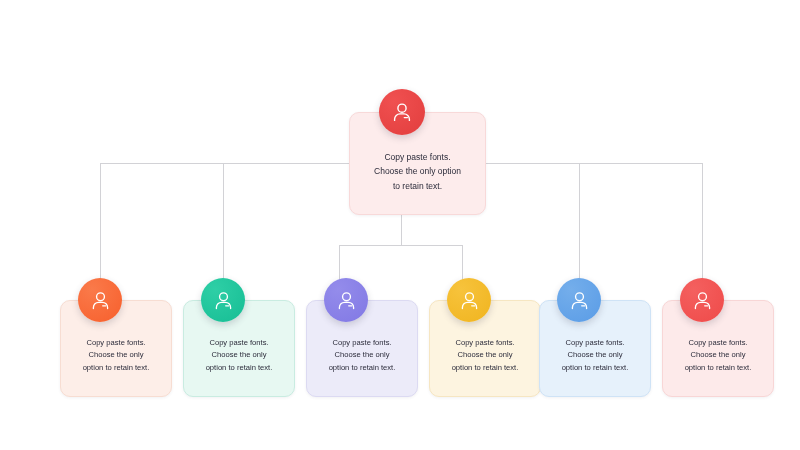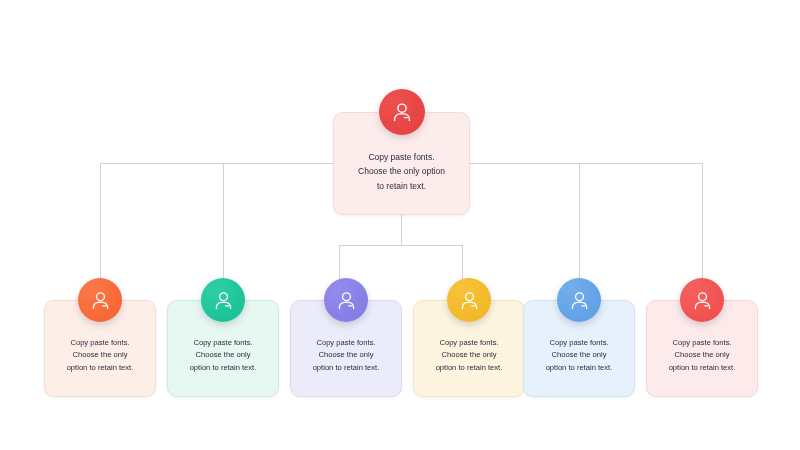--- a/index.html
+++ b/index.html
@@ -30,21 +30,21 @@
     pointer-events: none;
   }
 
   
   .node {
     position: absolute;
     box-sizing: border-box;
   }
   .card {
     position: absolute;
-    left: 0;
+    left: 16px;
     top: 0;
     width: 100%;
     height: 100%;
     box-sizing: border-box;
     border-radius: 10px;
     border: 1px solid transparent;
     display: flex;
     align-items: center;
     justify-content: center;
     box-shadow: 0 1px 3px rgba(60,60,80,0.07);

